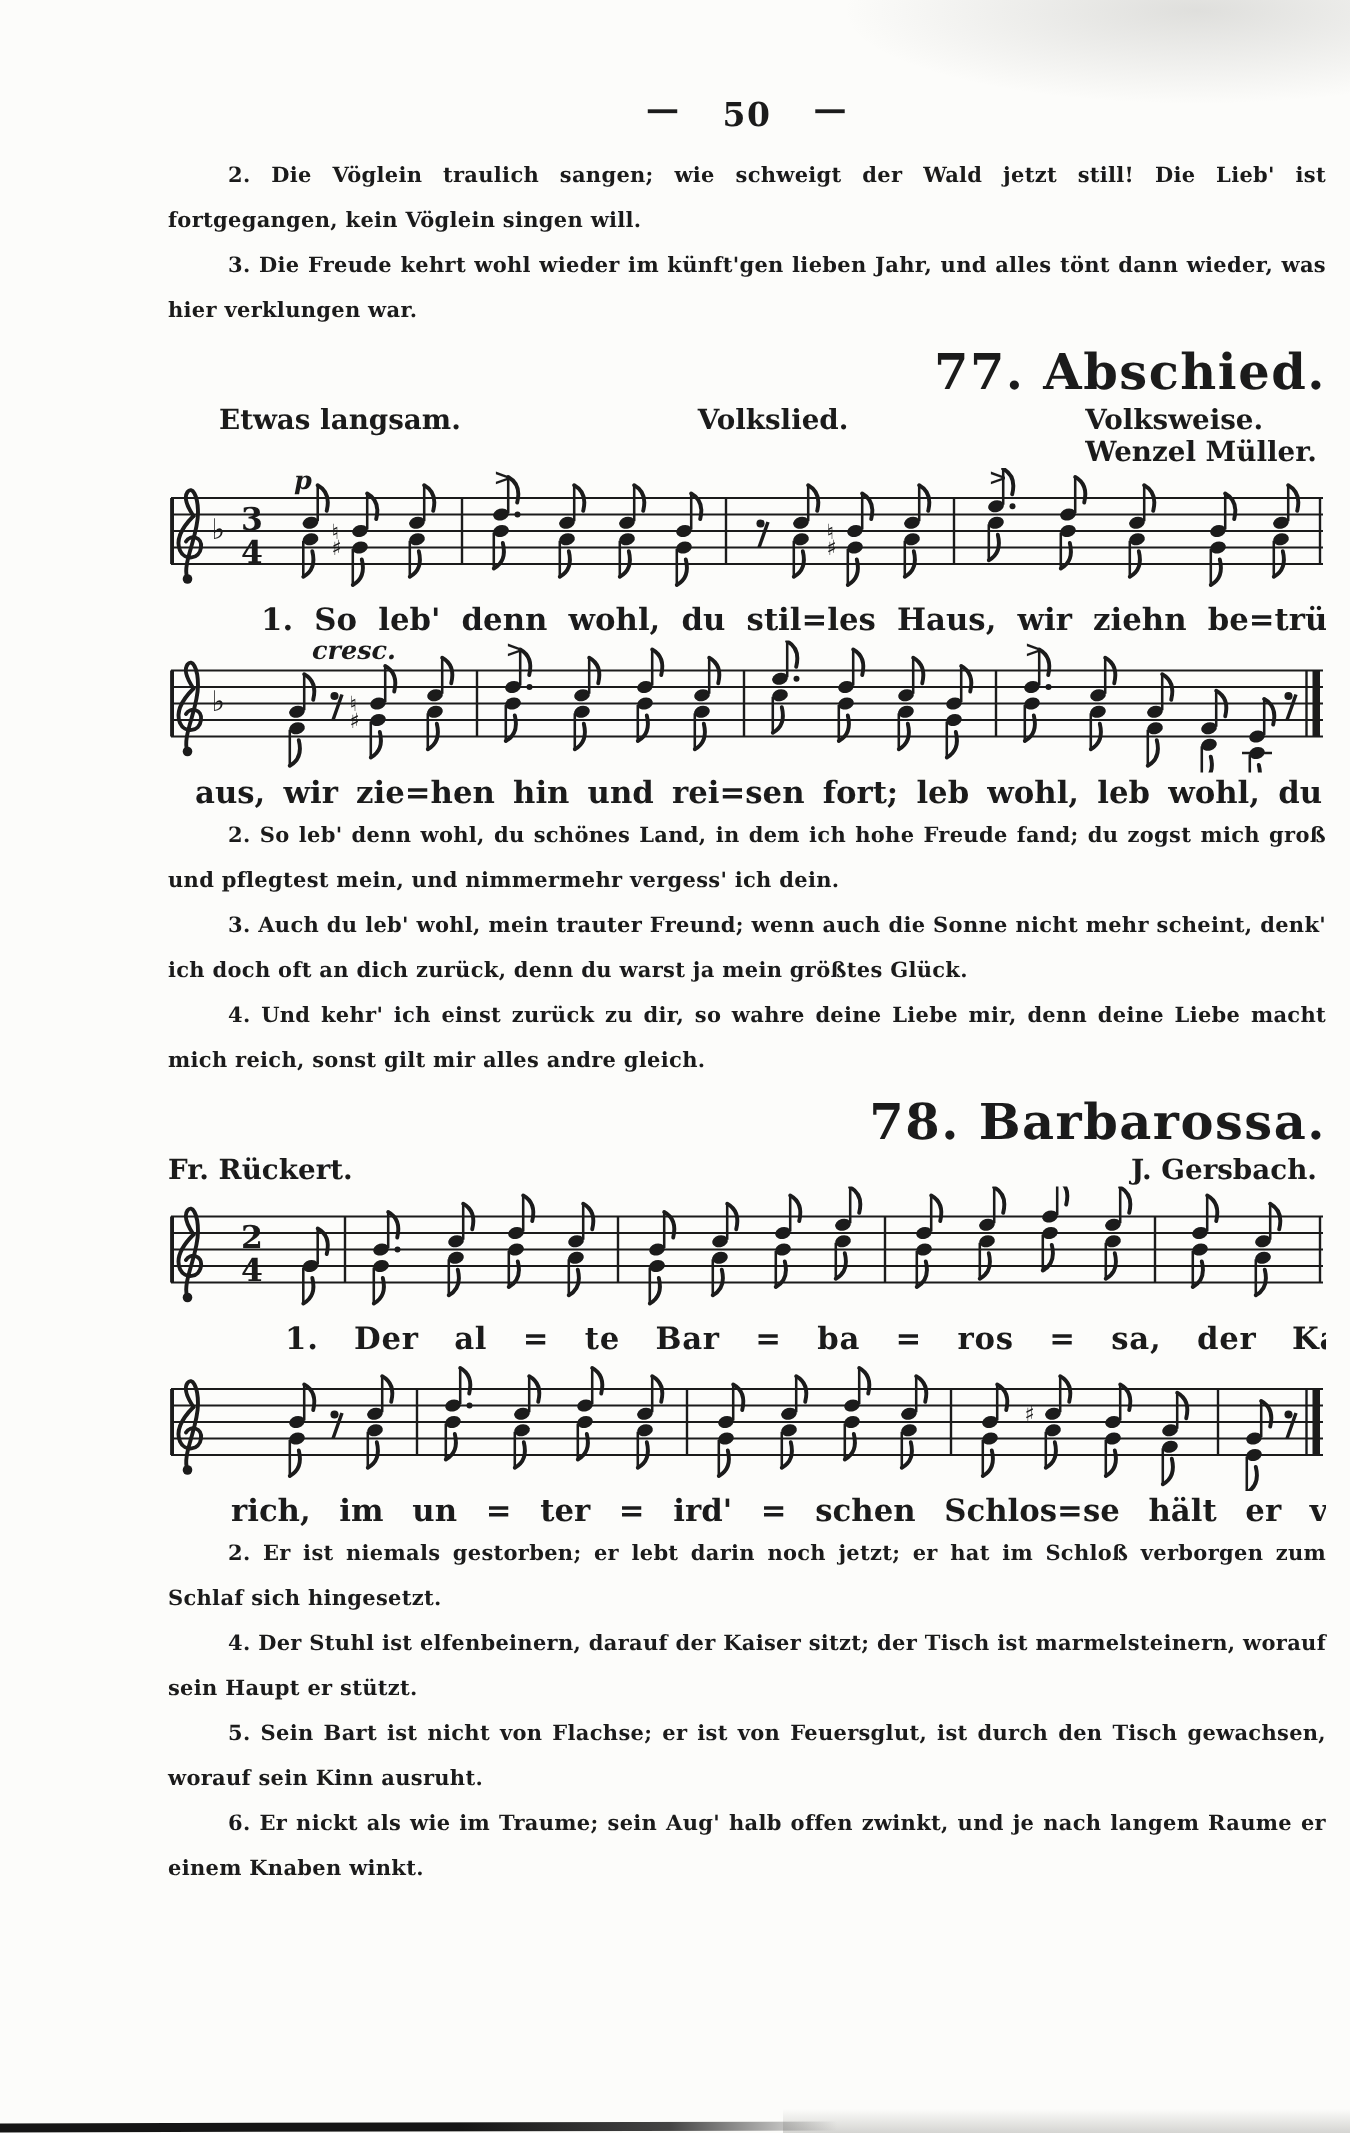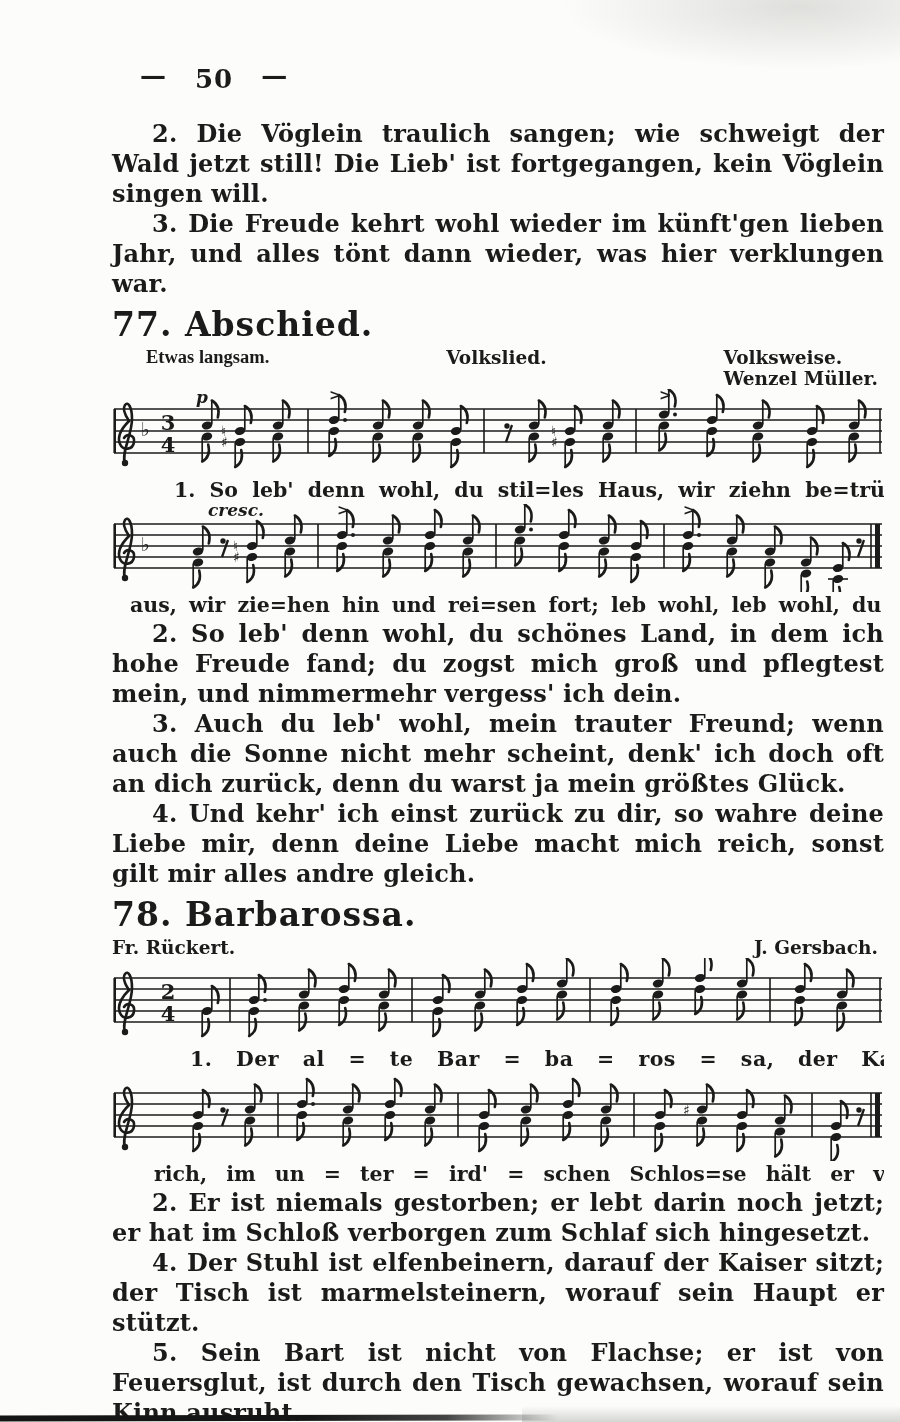--- a/index.html
+++ b/index.html
@@ -2,26 +2,26 @@
 <html><head>
 <meta charset="utf-8">
 <style>
   html,body{margin:0;padding:0;}
   body{
     width:900px;height:1422px;overflow:hidden;position:relative;
     background:#fcfcfa;color:#1b1b1b;
     font-family:"DejaVu Serif", serif;
   }
   .content{padding:64px 14px 0 112px;width:772px;}
-  .pagenum{ font-size:26px;font-weight:bold;height:30px;margin-bottom:25px;letter-spacing:1px;}
+  .pagenum{ text-align:center;font-size:22px;font-weight:bold;height:30px;margin-bottom:8px;letter-spacing:1px;}
   .pagenum .dash{margin:0 28px;position:relative;top:-4px;}
-  p.verse{margin:0;font-size:24px;line-height:30px;font-weight:bold;text-align:justify;text-indent:40px;letter-spacing:.2px;}
-  h2.song-title{text-align:left;font-size:33px;line-height:44px;margin:4px 0 0;font-weight:bold;letter-spacing:1px;}
+  p.verse{margin:0;font-size:14px;line-height:30px;font-weight:bold;text-align:justify;text-indent:40px;letter-spacing:.2px;}
+  h2.song-title{text-align:right;font-size:33px;line-height:44px;margin:4px 0 0;font-weight:bold;letter-spacing:1px;}
   .tempo-row{display:flex;justify-content:space-between;align-items:flex-start;font-weight:bold;font-size:18.5px;line-height:21px;margin:0;}
-  .tempo-left{padding-left:34px;font-family:Liberation Serif, serif;}
+  .tempo-left{padding-left:34px;}
   .tempo-left .knote{margin-left:26px;}
   .tempo-right{text-align:left;padding-right:6px;}
   svg.staff{display:block;margin:0;}
   .lyric{font-weight:bold;font-size:20.5px;line-height:27px;white-space:nowrap;overflow:hidden;}
   .ly771{padding-left:62px;word-spacing:7px;}
   .ly772{padding-left:18px;word-spacing:5px;}
   .ly781{padding-left:78px;word-spacing:16px;letter-spacing:.5px;}
   .ly782{padding-left:42px;word-spacing:12px;}
   .scan-bottom{position:absolute;left:0;bottom:1px;width:62%;height:6px;
     background:linear-gradient(to right,#151515 55%,#444 80%,rgba(80,80,80,0));

